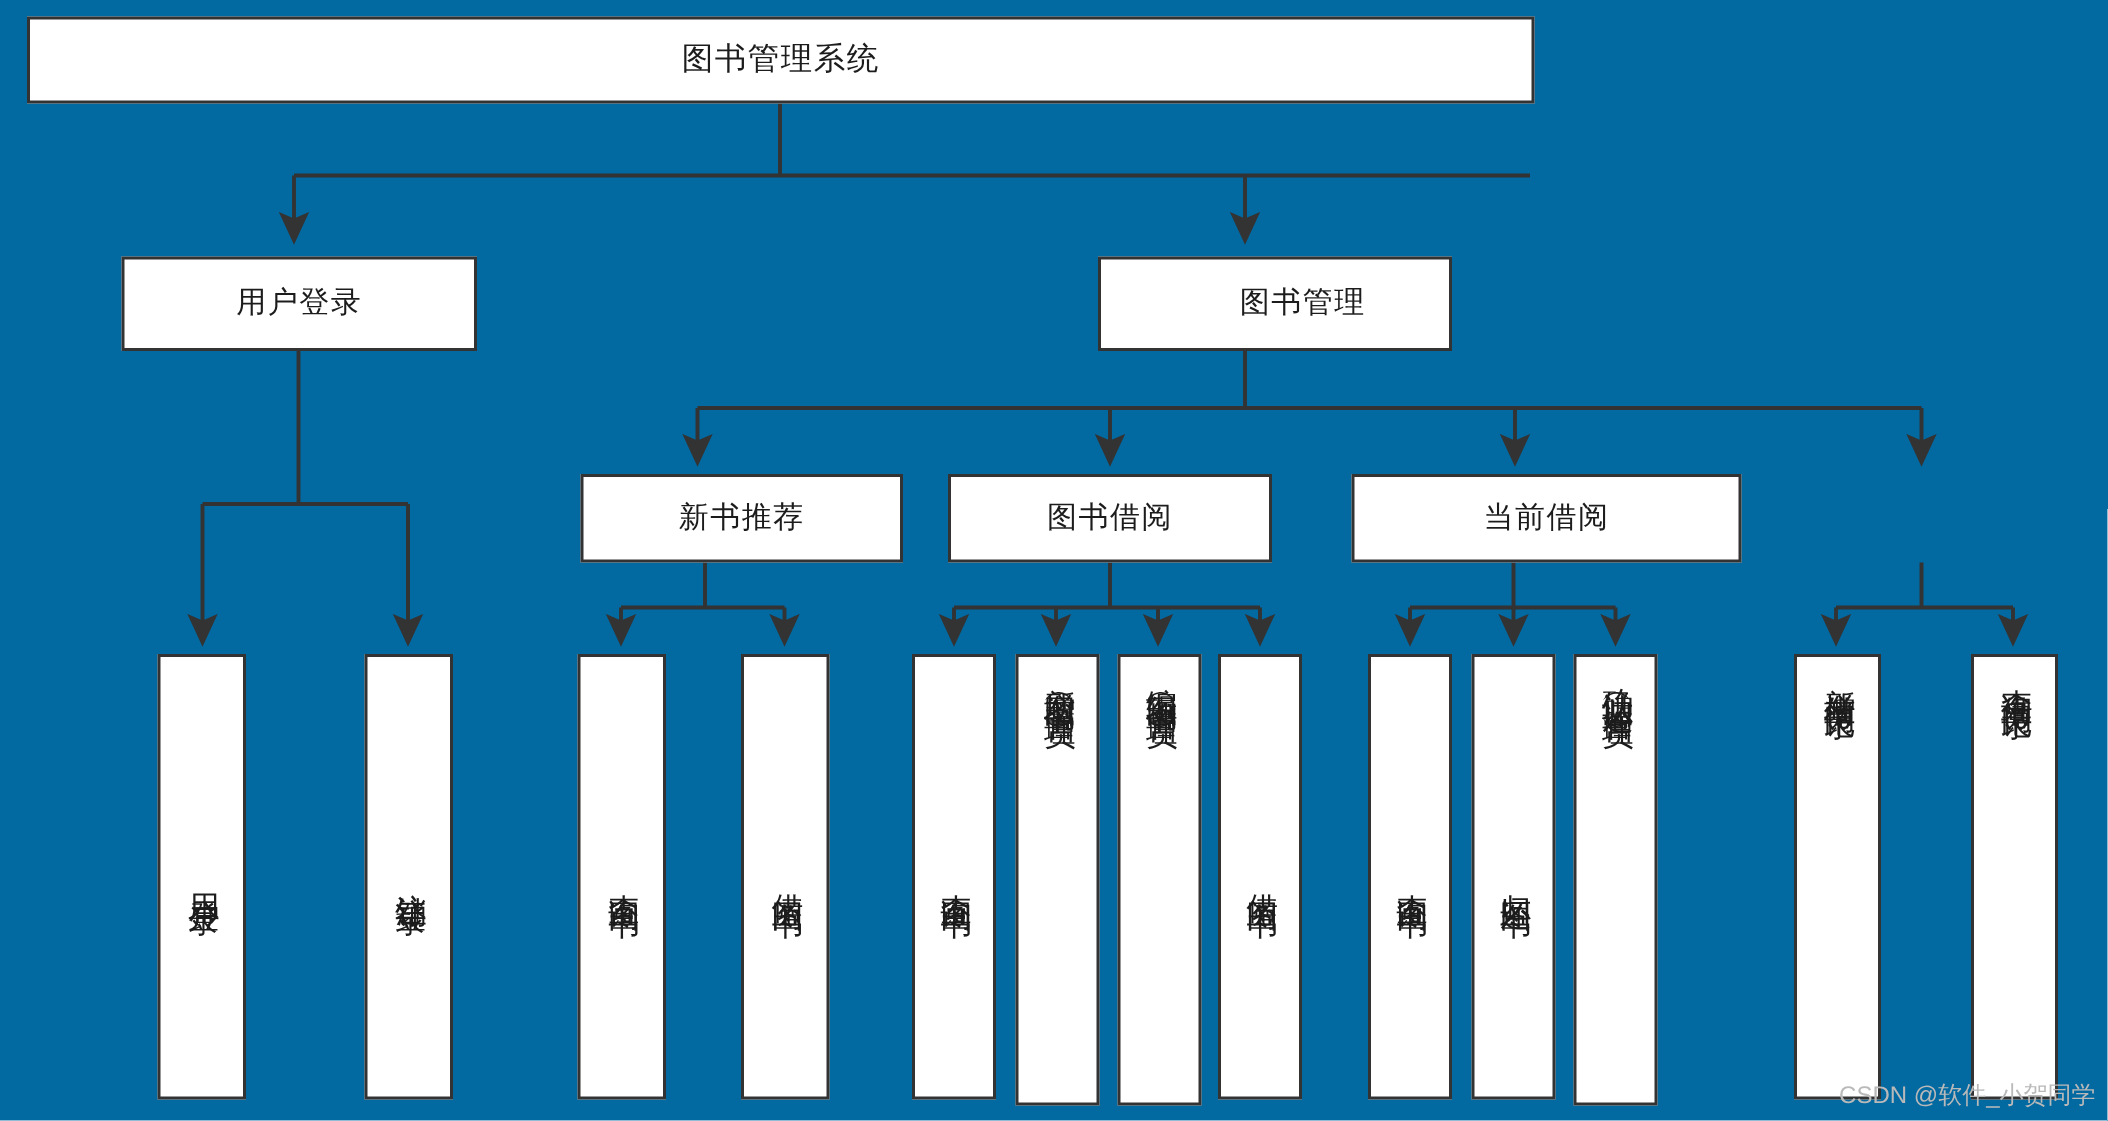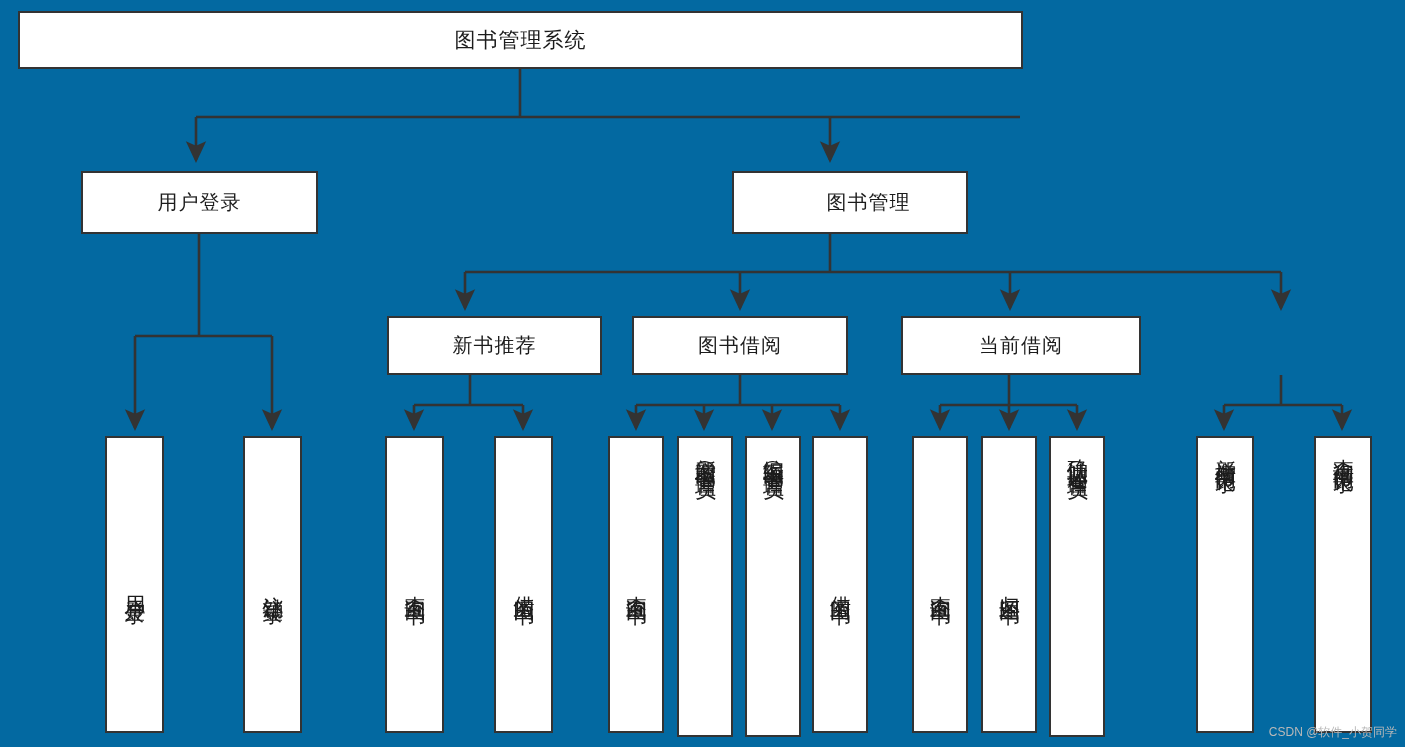--- a/index.html
+++ b/index.html
@@ -57,21 +57,21 @@
     white-space:nowrap;
   }
   .leaf.tall .label{
     align-self:flex-start;
     margin-top:4px;
   }
   .watermark{
     position:absolute;
     right:8px;
     bottom:6px;
-    font-size:12px;
+    font-size:16px;
     color:#b9b9b9;
     white-space:nowrap;
     user-select:none;
   }
 </style>
 </head>
 <body>
 
 <div id="canvas">
 
@@ -135,21 +135,21 @@
   <div class="node" style="left:732px;top:171px;width:236px;height:63px;padding-left:37px;">
     <span class="label">图书管理</span>
   </div>
 
   <div class="node" style="left:363px;top:316px;width:215px;height:59px;margin-left:24px;">
     <span class="label">新书推荐</span>
   </div>
   <div class="node" style="left:632px;top:316px;width:216px;height:59px;">
     <span class="label">图书借阅</span>
   </div>
-  <div class="node" style="left:901px;top:316px;width:240px;height:59px;">
+  <div class="node" style="left:901px;top:316px;width:260px;height:59px;">
     <span class="label">当前借阅</span>
   </div>
 
   <div class="leaf" style="left:105px;top:436px;width:59px;height:297px;">
     <span class="label">用户登录</span>
   </div>
   <div class="leaf" style="left:243px;top:436px;width:59px;height:297px;">
     <span class="label">注销登录</span>
   </div>
 

